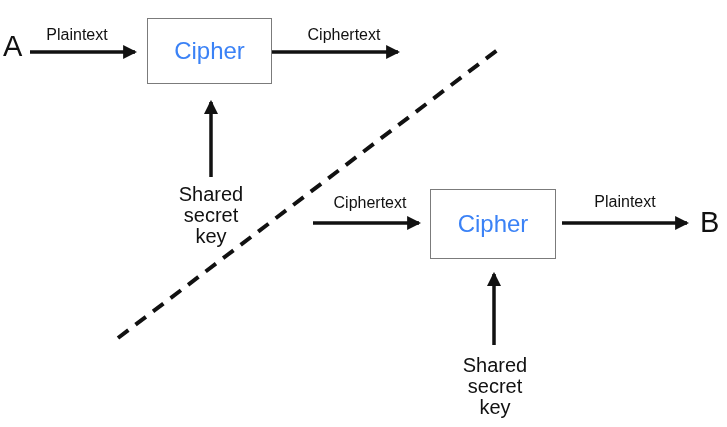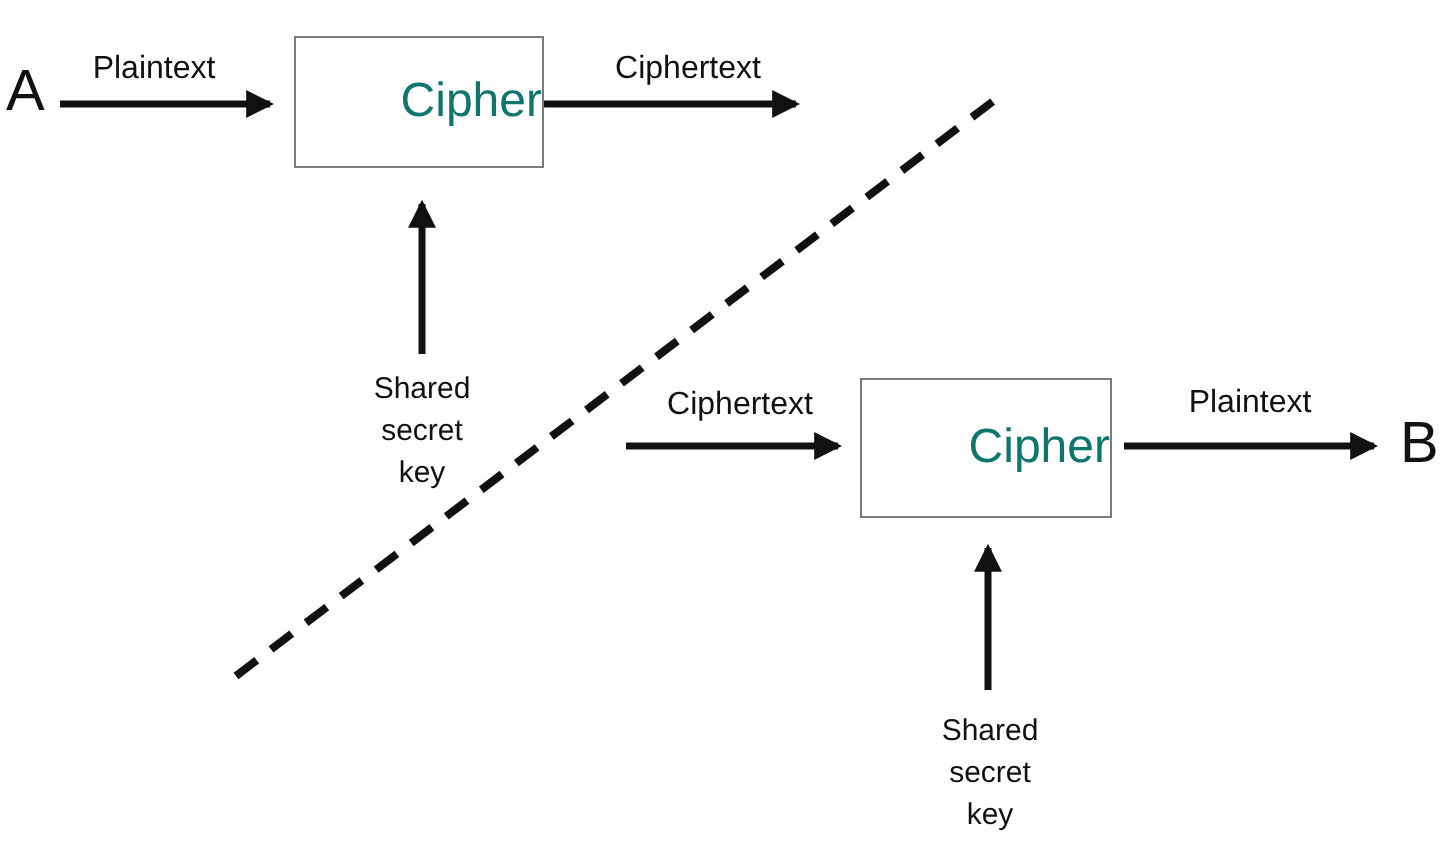--- a/index.html
+++ b/index.html
@@ -30,33 +30,33 @@
     text-align: center;
   }
   .party {
     font-size: 29px;
     line-height: 1;
   }
   .flow-label {
     font-size: 16px;
   }
   .key-label {
-    font-size: 15px;
+    font-size: 20px;
     line-height: 21px;
     white-space: pre-line;
   }
   .cipher-box {
     position: absolute;
     border: 1px solid #7b7b7b;
     background: #ffffff;
     display: flex;
     align-items: center;
-    justify-content: flex-end;
+    justify-content: center;
     font-size: 24px;
-    color: #0f766e;
+    color: #3b82f6;
   }
 </style>
 </head>
 <body>
 
 <div id="canvas">
 
   <svg id="arrow-layer" viewBox="0 0 727 427" xmlns="http://www.w3.org/2000/svg">
     <defs>
       <marker id="ah" viewBox="0 0 10 10" refX="8.5" refY="5" markerWidth="4" markerHeight="4" orient="auto-start-reverse">

